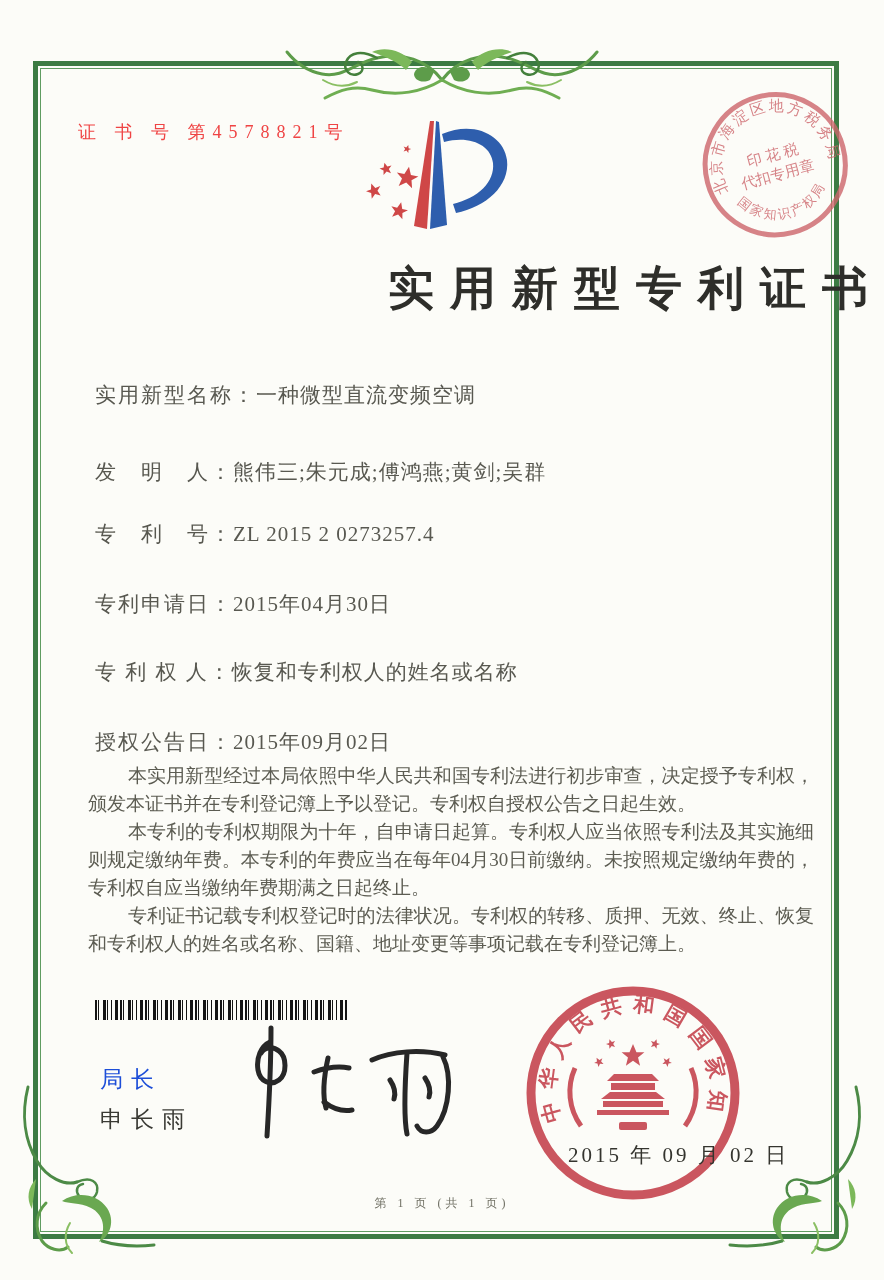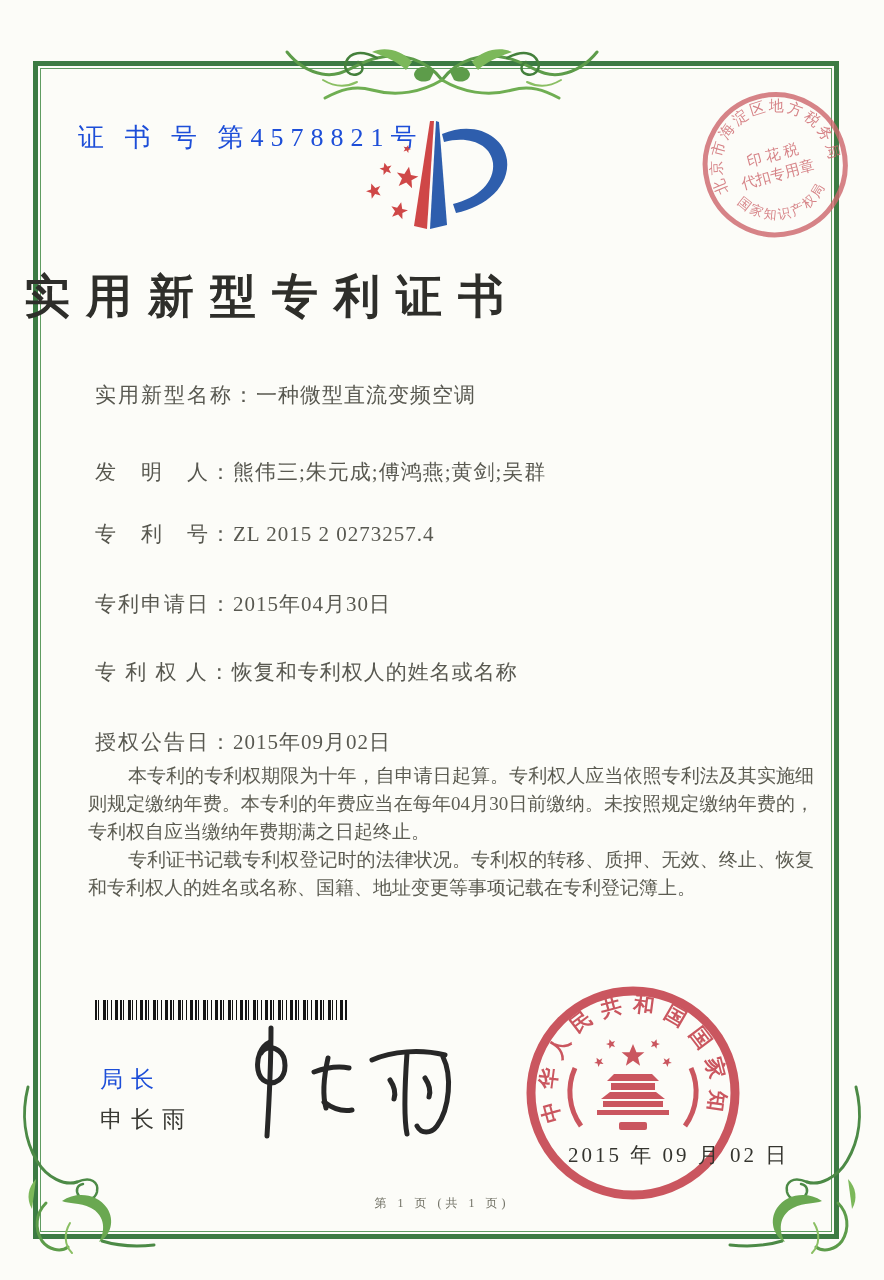--- a/index.html
+++ b/index.html
@@ -21,26 +21,26 @@
     position:absolute;inset:2px;
     border:1px solid #5f9c61;
   }
   .ornament{position:absolute;pointer-events:none;}
   .ornament-top{left:277px;top:22px;}
   .ornament-bl{left:6px;top:1083px;}
   .ornament-br{left:726px;top:1083px;}
 
   .cert-no{
     position:absolute;left:78px;top:120px;
-    font-size:26px;letter-spacing:7px;color:#1d4ed8;
+    font-size:18px;letter-spacing:7px;color:#ef4444;
   }
   .logo{position:absolute;left:350px;top:108px;}
   .title{
-    position:absolute;left:0;right:0;top:258px;margin:8px;
-    text-align:left;font-size:46px;font-weight:bold;
+    position:absolute;left:0;right:0;top:258px;margin:0;
+    text-align:right;font-size:46px;font-weight:bold;
     letter-spacing:16px;color:#2e2e2a;text-indent:16px;
   }
   .field-row{
     position:absolute;left:95px;width:680px;
     font-size:21px;color:#585850;white-space:nowrap;
   }
   .field-label{letter-spacing:2px;}
   .field-value{letter-spacing:1px;}
   .f0{top:381px}.f1{top:458px}.f2{top:520px}.f3{top:590px}.f4{top:658px}.f5{top:728px}
 
@@ -157,20 +157,21 @@
     <span class="field-label">专利申请日：</span><span class="field-value">2015年04月30日</span>
   </div>
   <div class="field-row f4">
     <span class="field-label">专 利 权 人：</span><span class="field-value">恢复和专利权人的姓名或名称</span>
   </div>
   <div class="field-row f5">
     <span class="field-label">授权公告日：</span><span class="field-value">2015年09月02日</span>
   </div>
 
   <div class="body-text">
+    <p>本实用新型经过本局依照中华人民共和国专利法进行初步审查，决定授予专利权，颁发本证书并在专利登记簿上予以登记。专利权自授权公告之日起生效。</p>
     <p>本专利的专利权期限为十年，自申请日起算。专利权人应当依照专利法及其实施细则规定缴纳年费。本专利的年费应当在每年04月30日前缴纳。未按照规定缴纳年费的，专利权自应当缴纳年费期满之日起终止。</p>
     <p>专利证书记载专利权登记时的法律状况。专利权的转移、质押、无效、终止、恢复和专利权人的姓名或名称、国籍、地址变更等事项记载在专利登记簿上。</p>
   </div>
 
   <div class="barcode"></div>
 
   <div class="sig-title">局长</div>
   <div class="sig-name">申长雨</div>
 
   <svg class="signature" width="230" height="125" viewBox="0 0 230 125">

